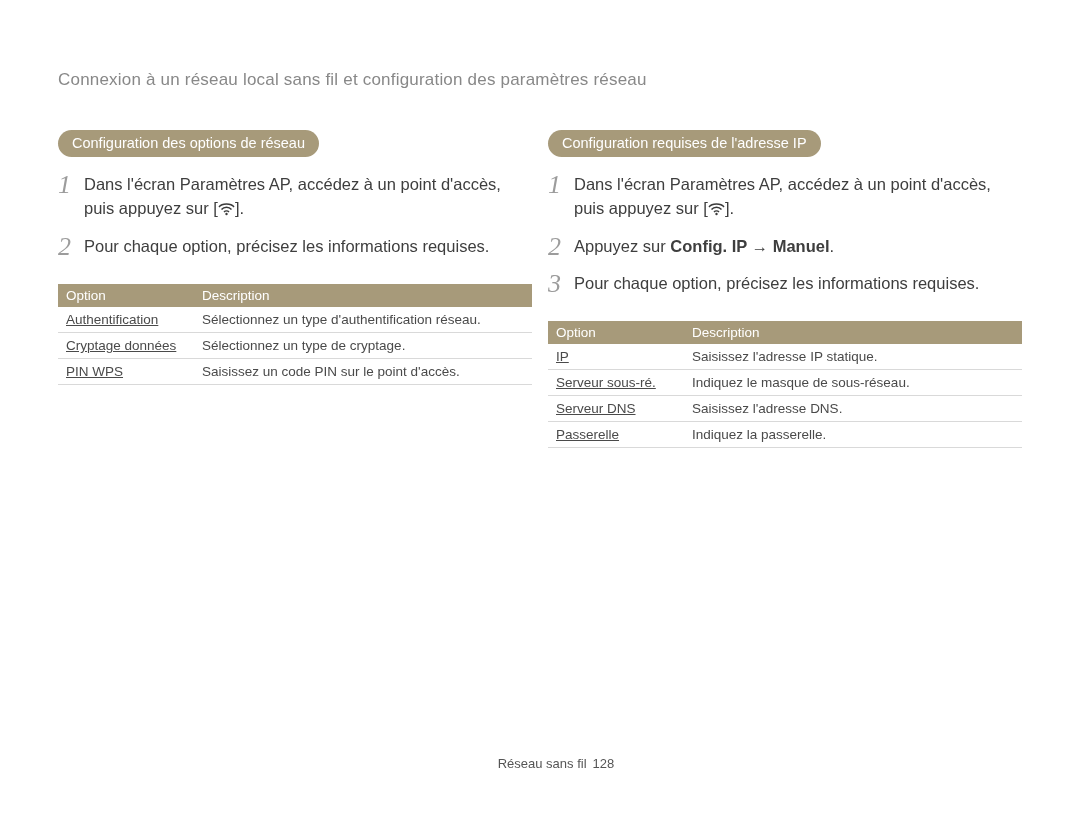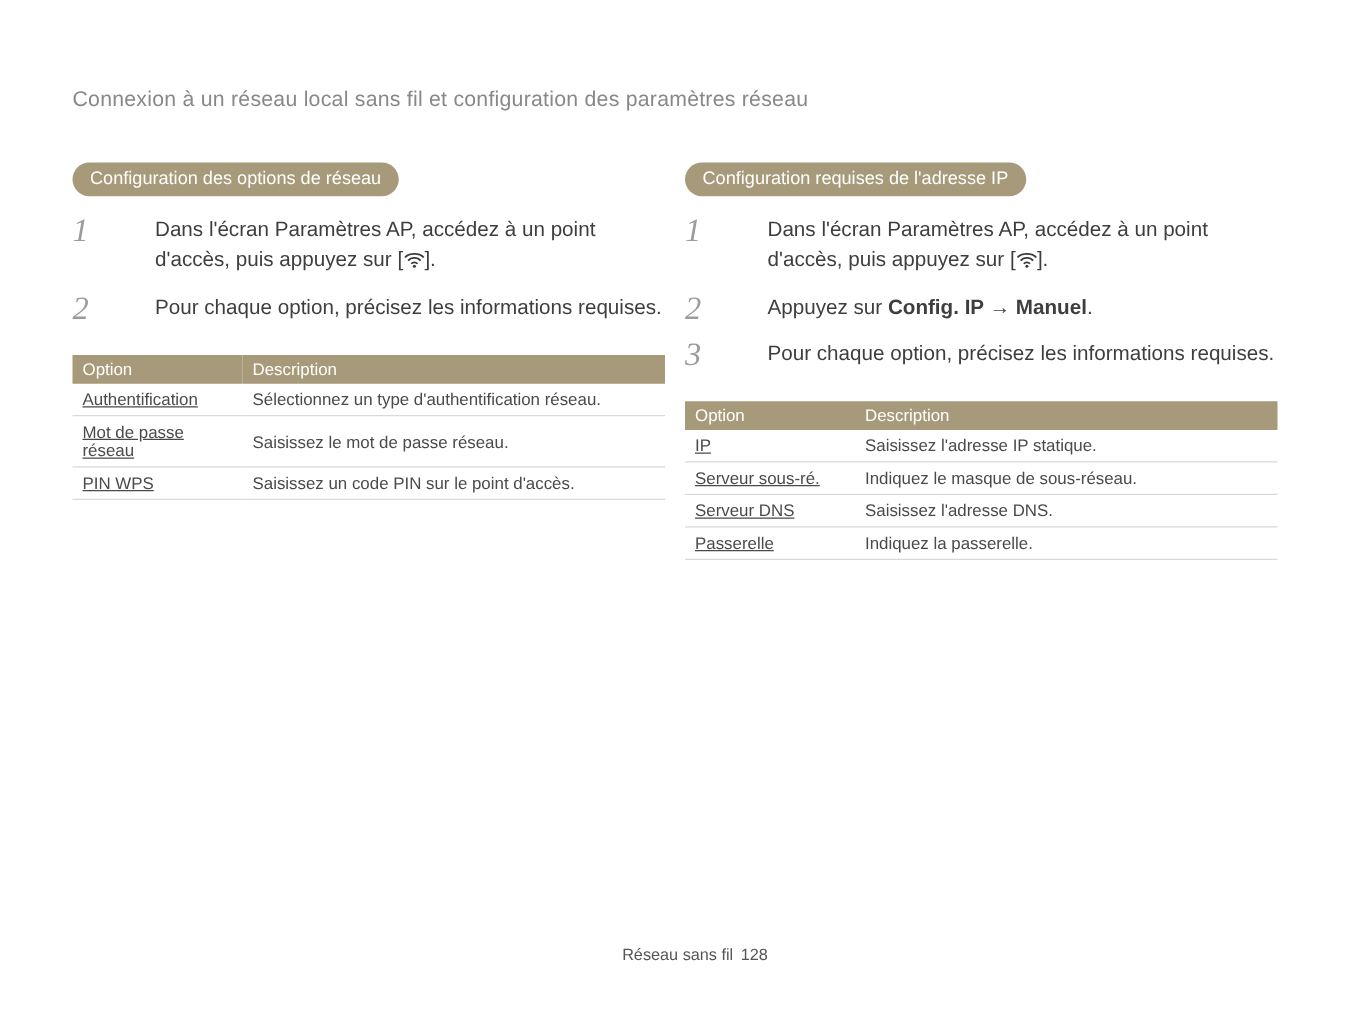--- a/index.html
+++ b/index.html
@@ -56,21 +56,20 @@
     font-size: 26px;
     font-style: italic;
     color: #9c9c9c;
     width: 26px;
     flex-shrink: 0;
     line-height: 1.05;
     font-family: Georgia, 'Times New Roman', serif;
   }
   .step-text {
     padding-top: 2px;
-    margin-left: 40px;
   }
   .step-text .bold {
     font-weight: bold;
   }
   .wifi-icon {
     display: inline-block;
     vertical-align: -2px;
   }
   table.opts {
     border-collapse: collapse;
@@ -148,22 +147,22 @@
             <th>Option</th>
             <th>Description</th>
           </tr>
         </thead>
         <tbody>
           <tr>
               <td>Authentification</td>
               <td>Sélectionnez un type d'authentification réseau.</td>
             </tr>
           <tr>
-              <td>Mot de passe réseau</td>
-              <td>Saisissez le mot de passe réseau.</td>
+              <td>Cryptage données</td>
+              <td>Sélectionnez un type de cryptage.</td>
             </tr>
           <tr>
               <td>PIN WPS</td>
               <td>Saisissez un code PIN sur le point d'accès.</td>
             </tr>
         </tbody>
       </table>
     </div>
 
     <div class="col">

